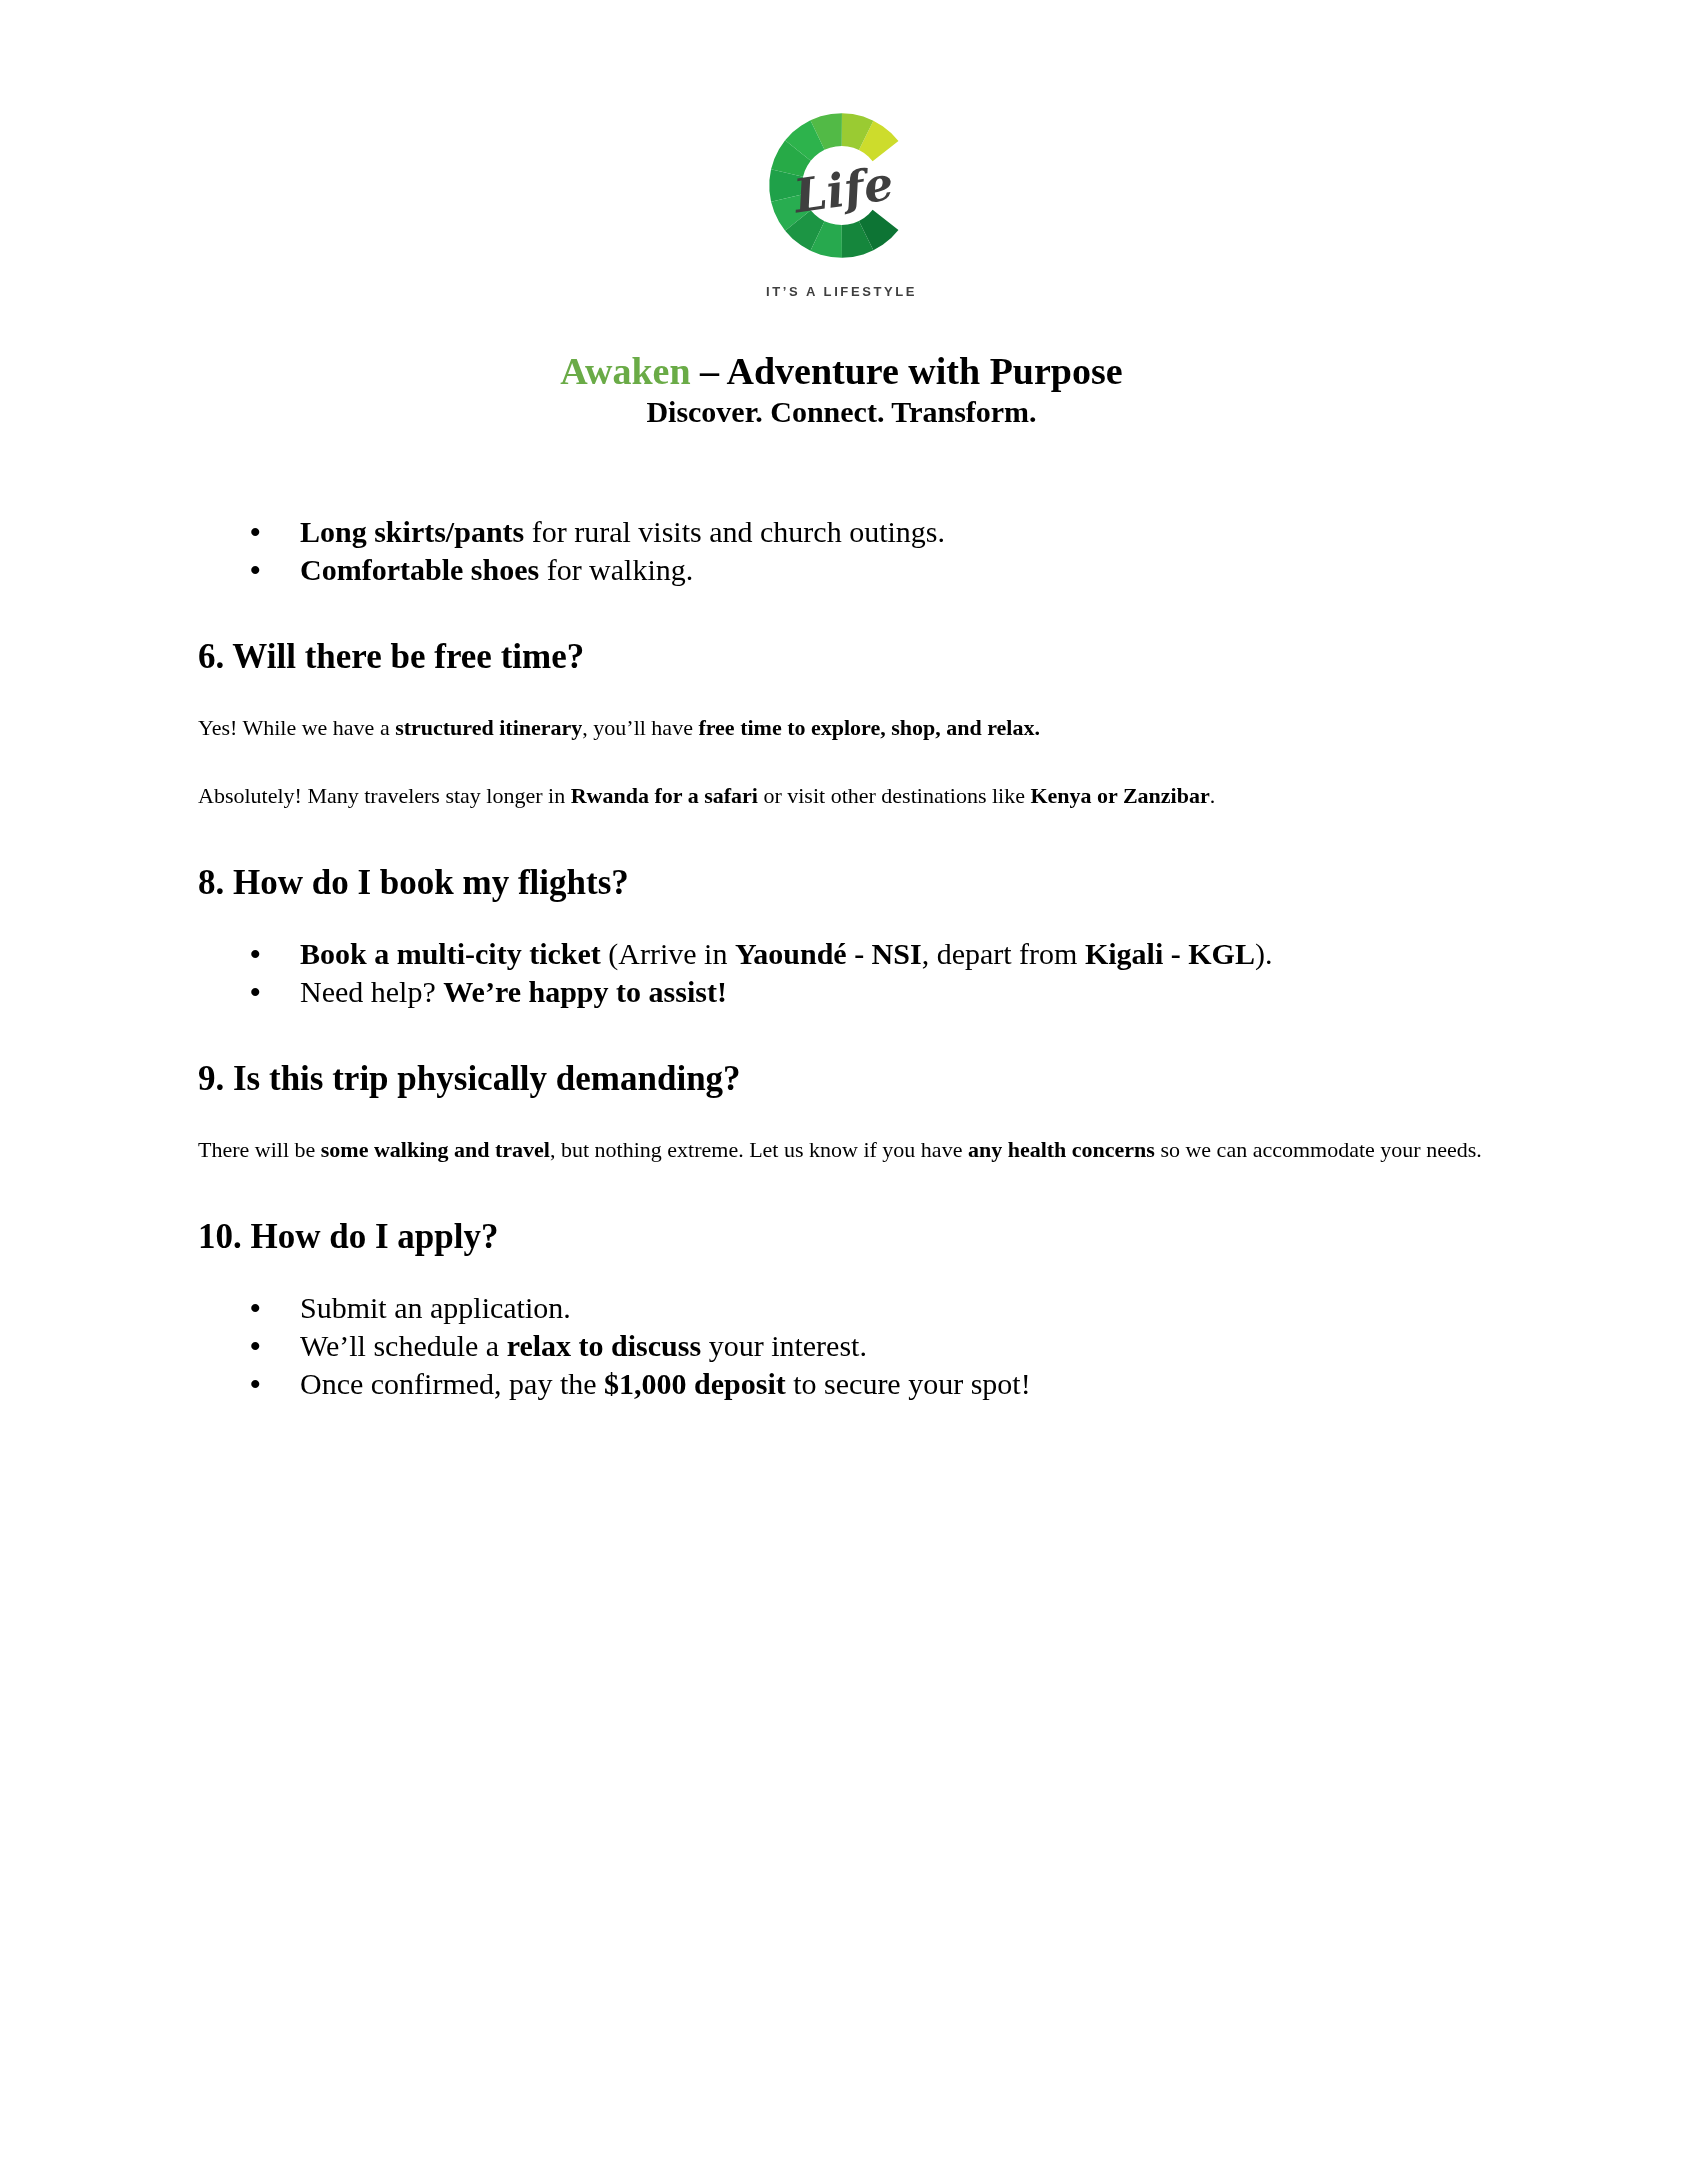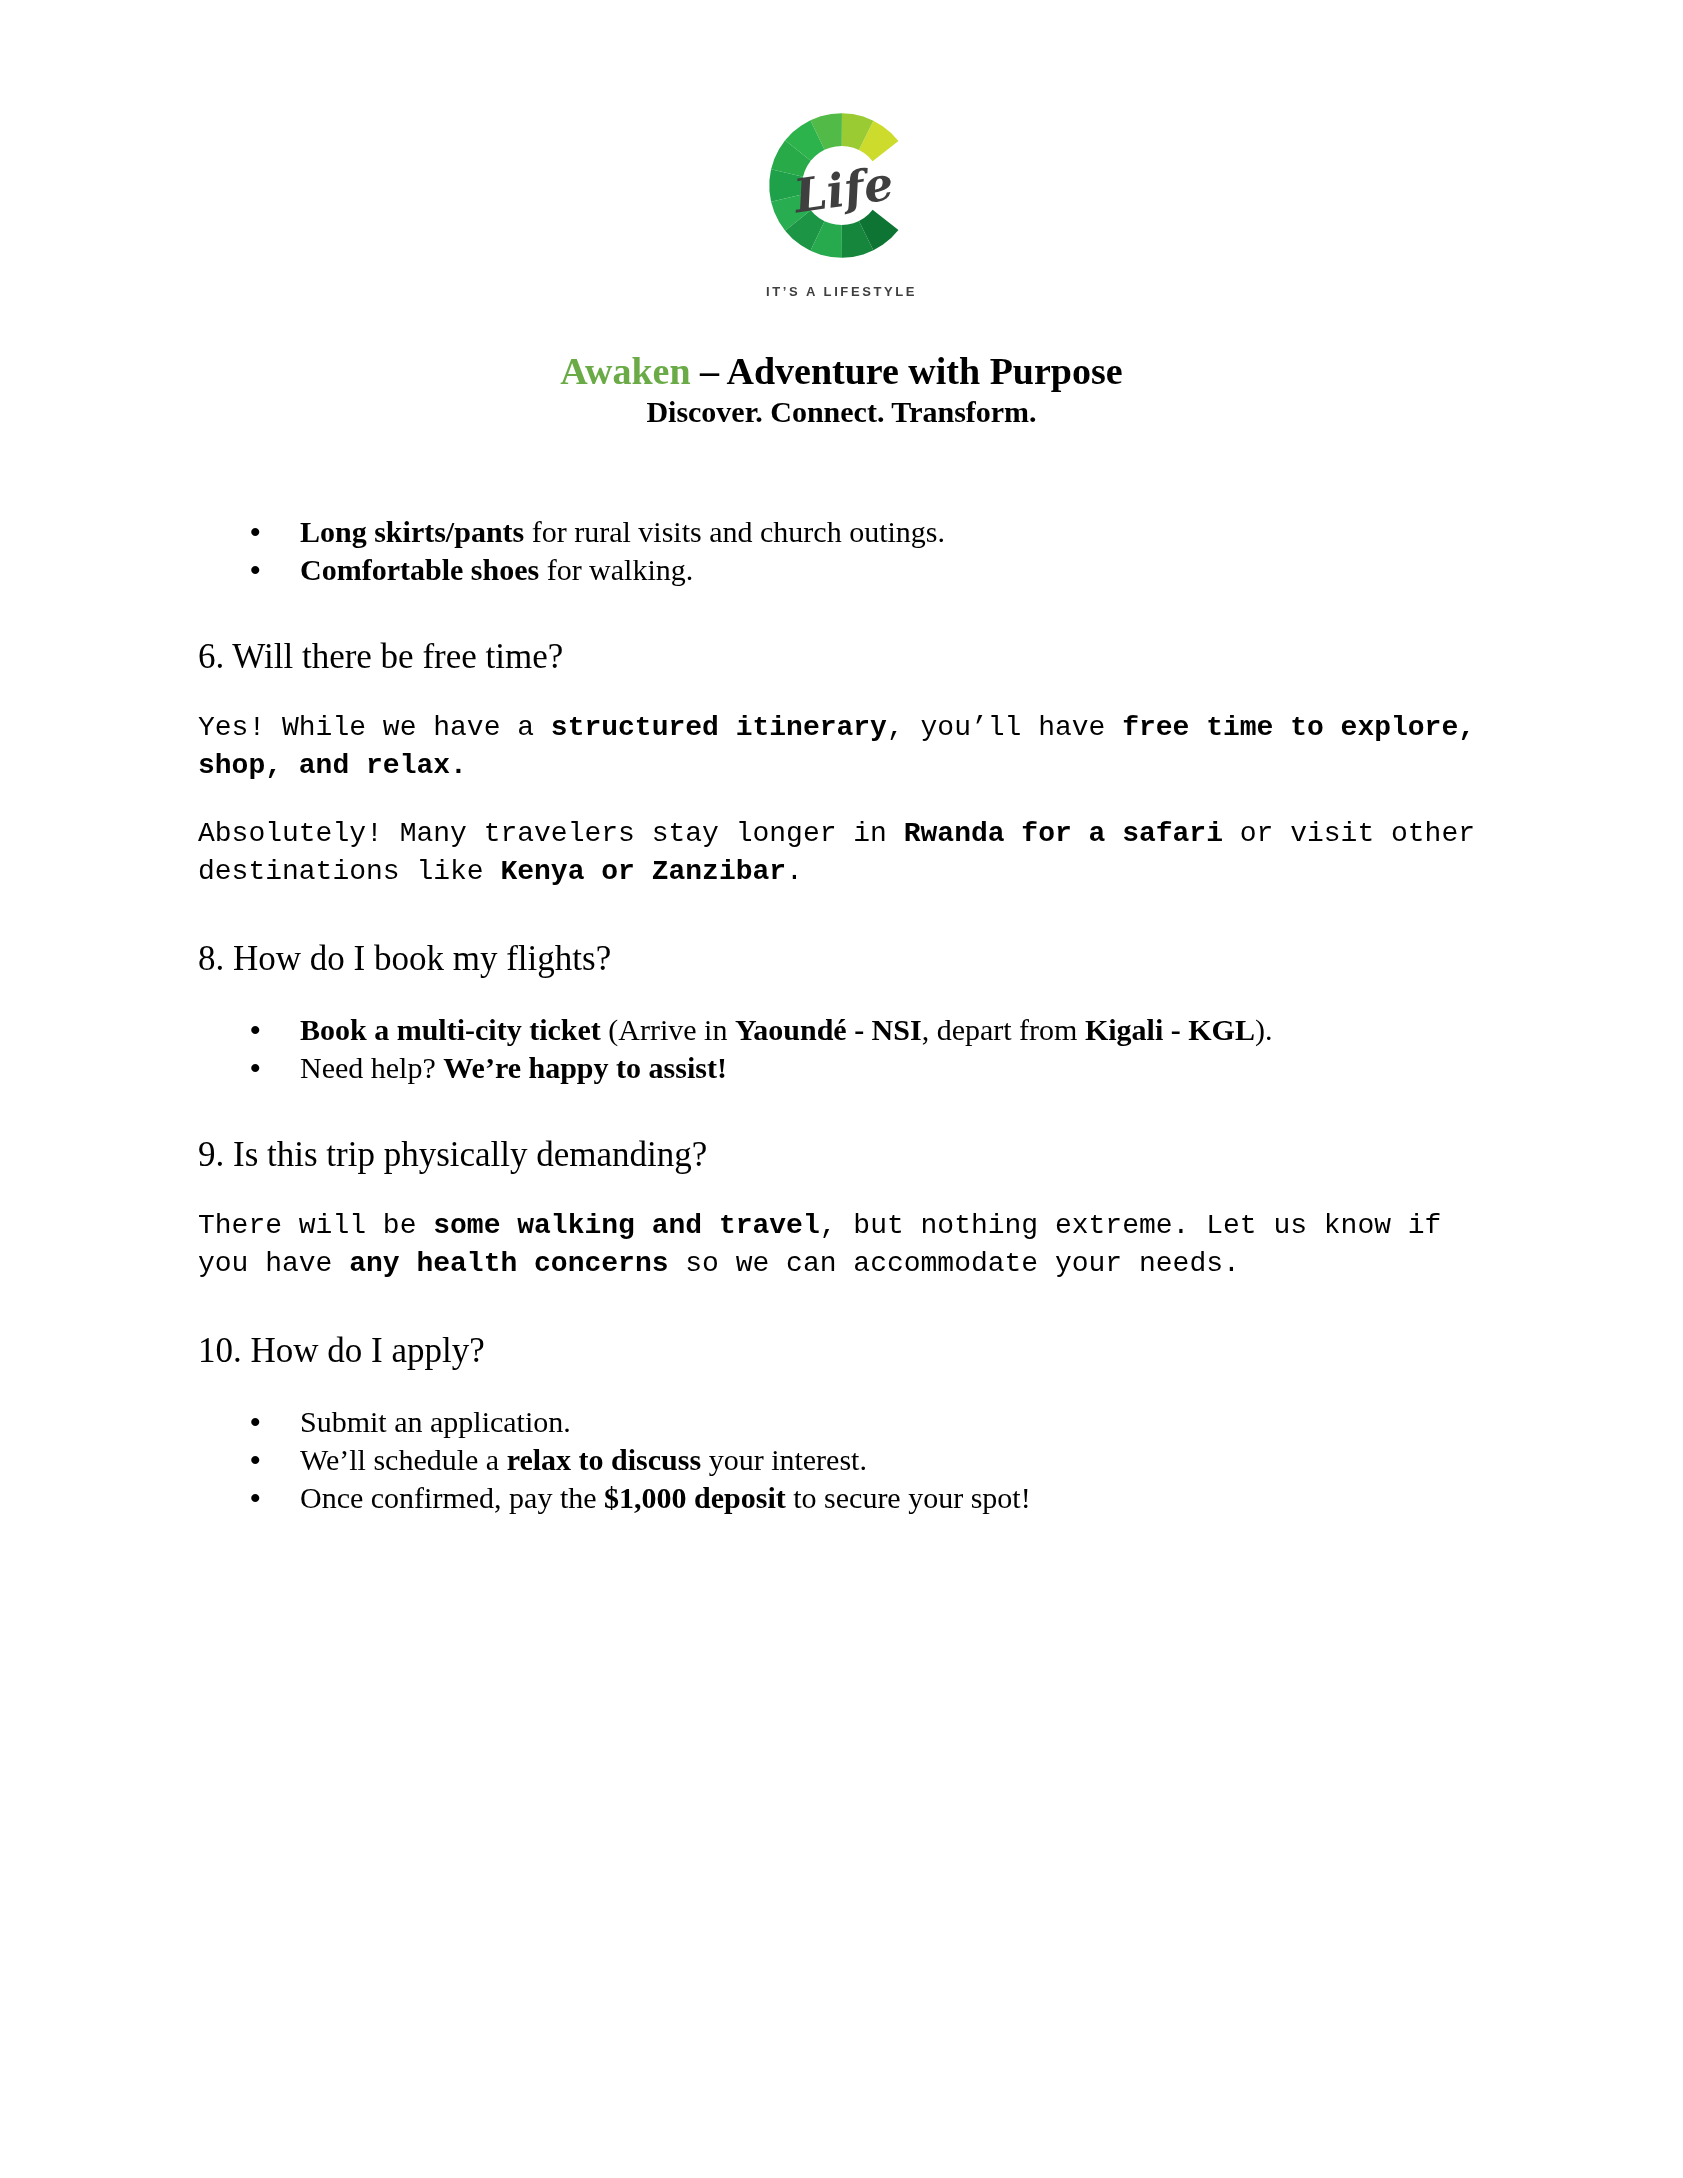--- a/index.html
+++ b/index.html
@@ -29,25 +29,25 @@
   .title .hl{font-weight:bold;}
   .subtitle{
     margin-top:1px;text-align:center;
     font-size:30px;line-height:36px;font-weight:bold;color:#000;
   }
 
   
   .content{margin:0 198px;}
   .content h2{
     margin:46px 0 0 0;
-    font-size:35px;line-height:44px;font-weight:normal;color:#000;
+    font-size:35px;line-height:44px;font-weight:bold;color:#000;
   }
   .content p{
     margin:30px 0 0 0;
-    font-size:28px;line-height:38px;color:#000;font-family:Liberation Mono, monospace;
+    font-size:22px;line-height:38px;color:#000;
   }
   .content ul{
     margin:30px 0 0 0;padding:0 0 0 102px;
     list-style:none;
     font-size:30px;line-height:38px;color:#000;
   }
   .content ul.intro-list{margin-top:83px;}
   .content li{position:relative;}
   .content li::before{
     content:"\2022";

